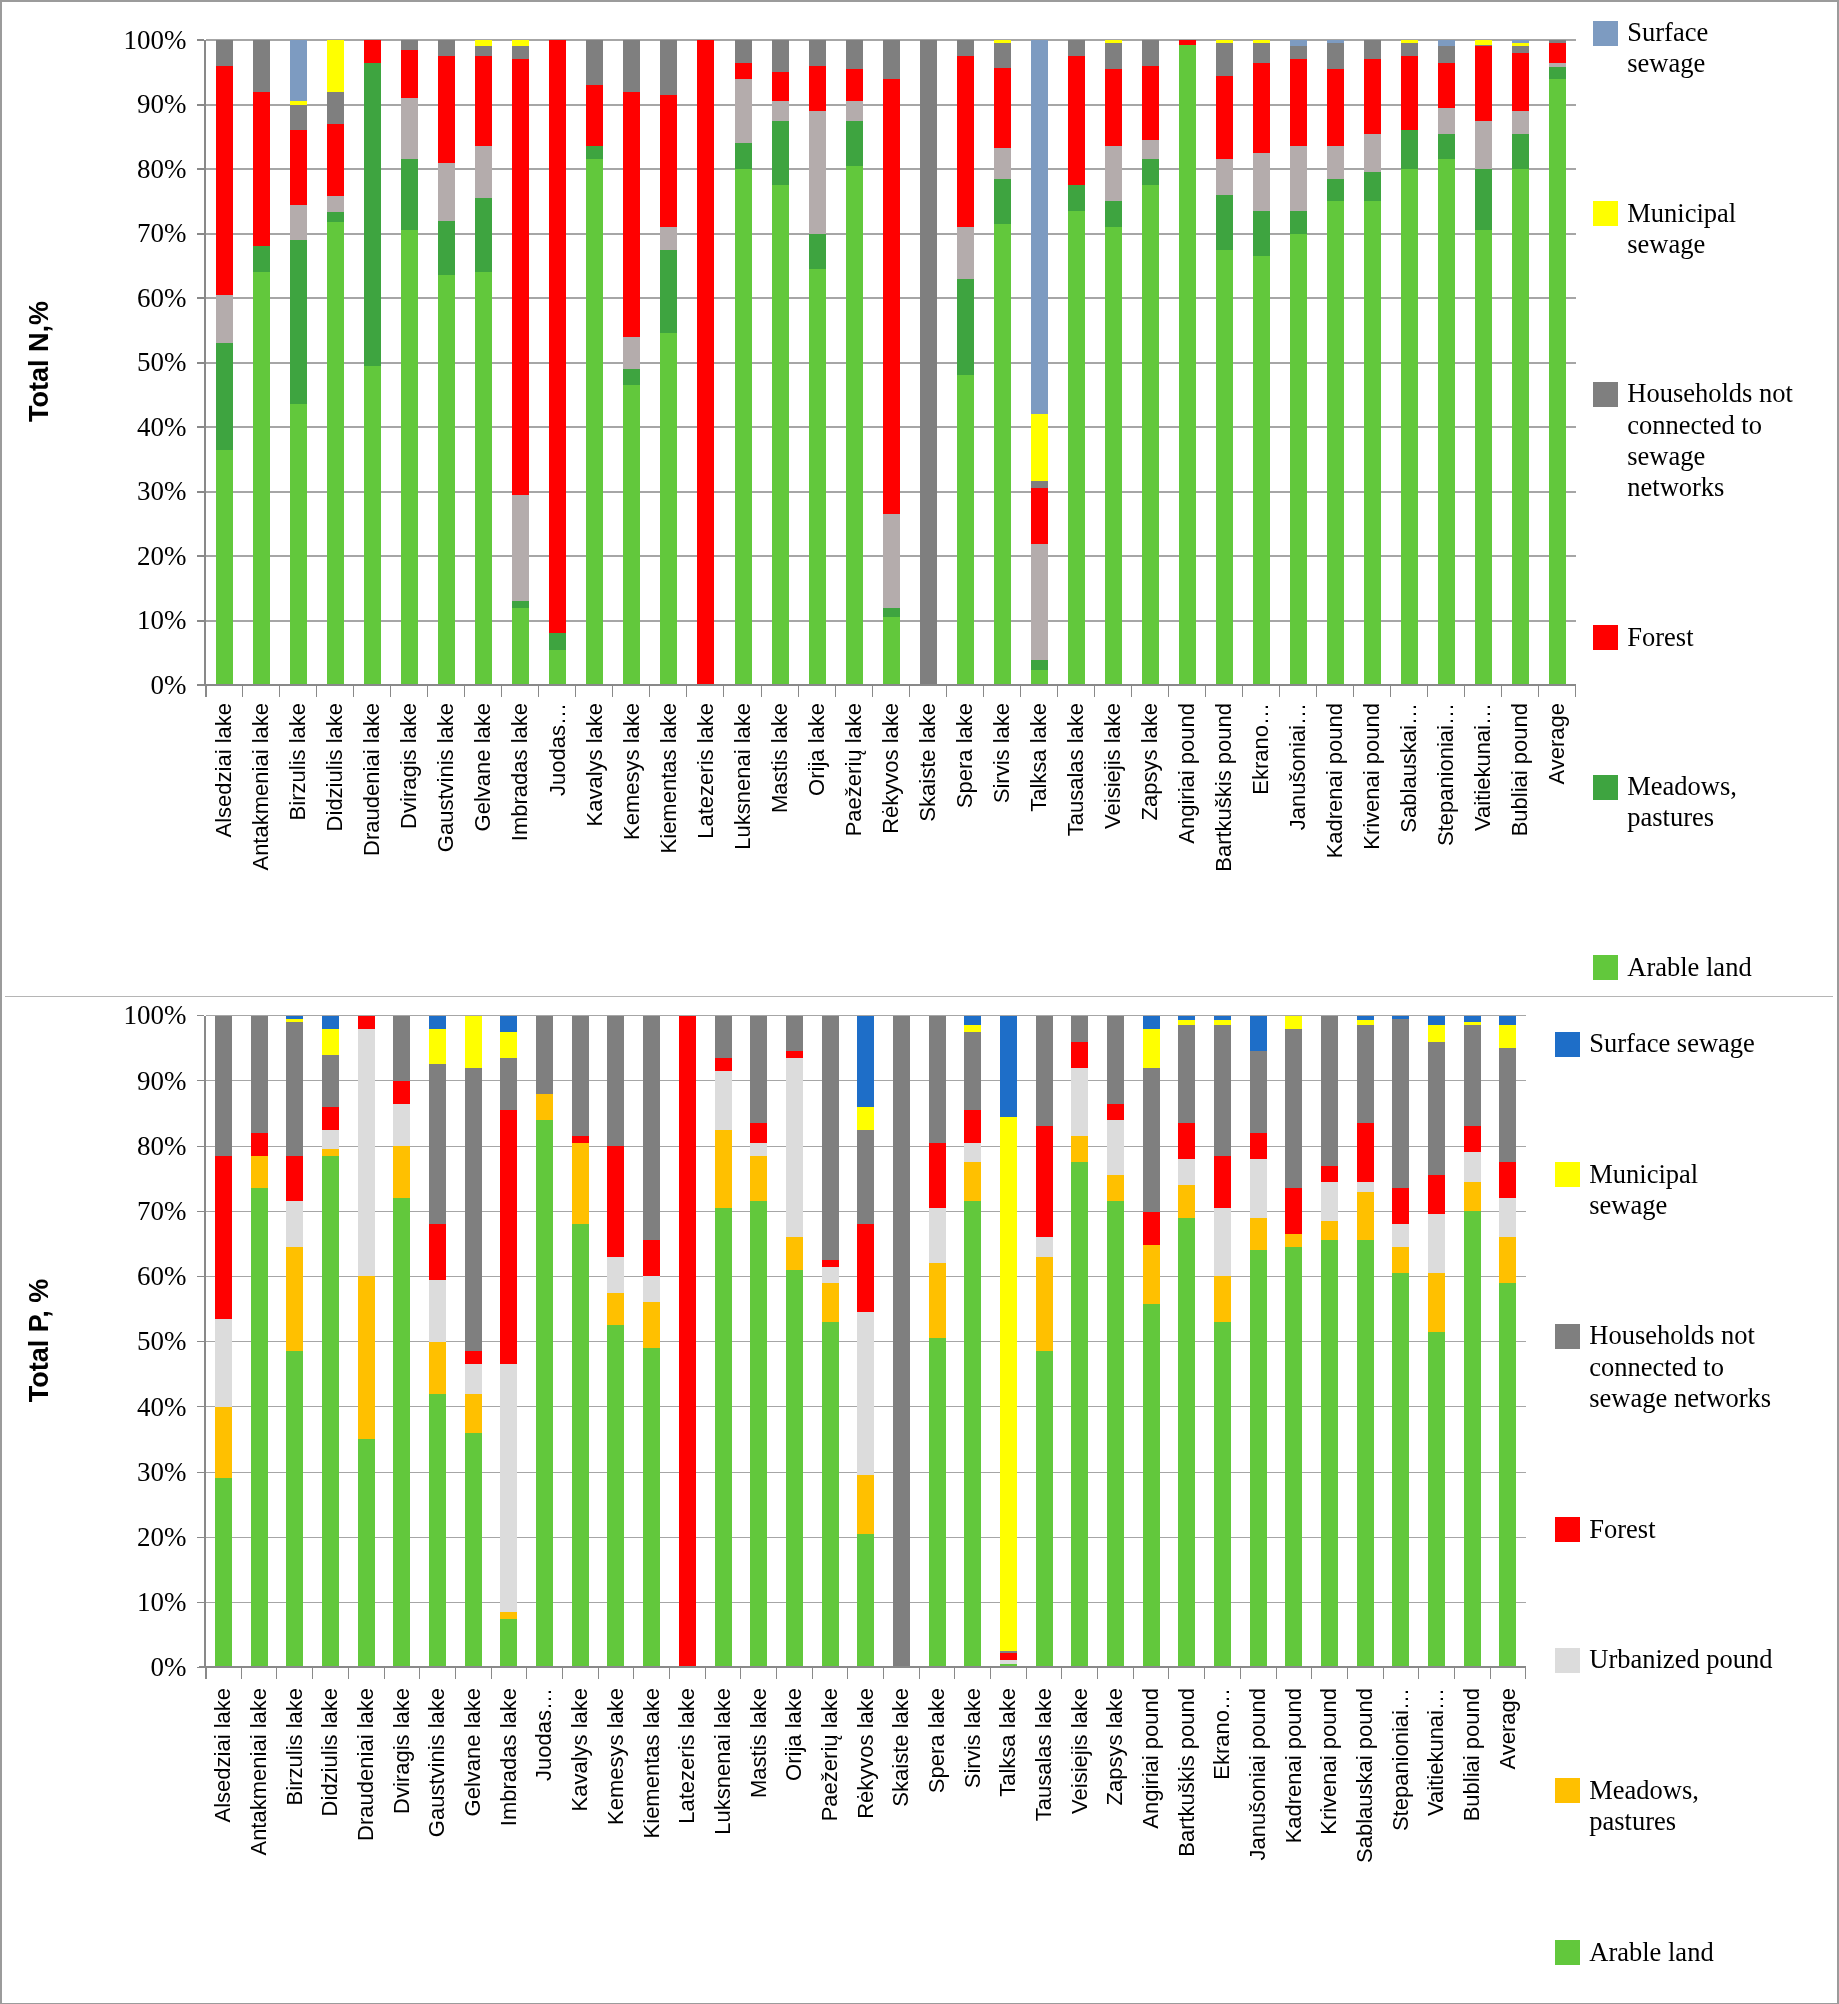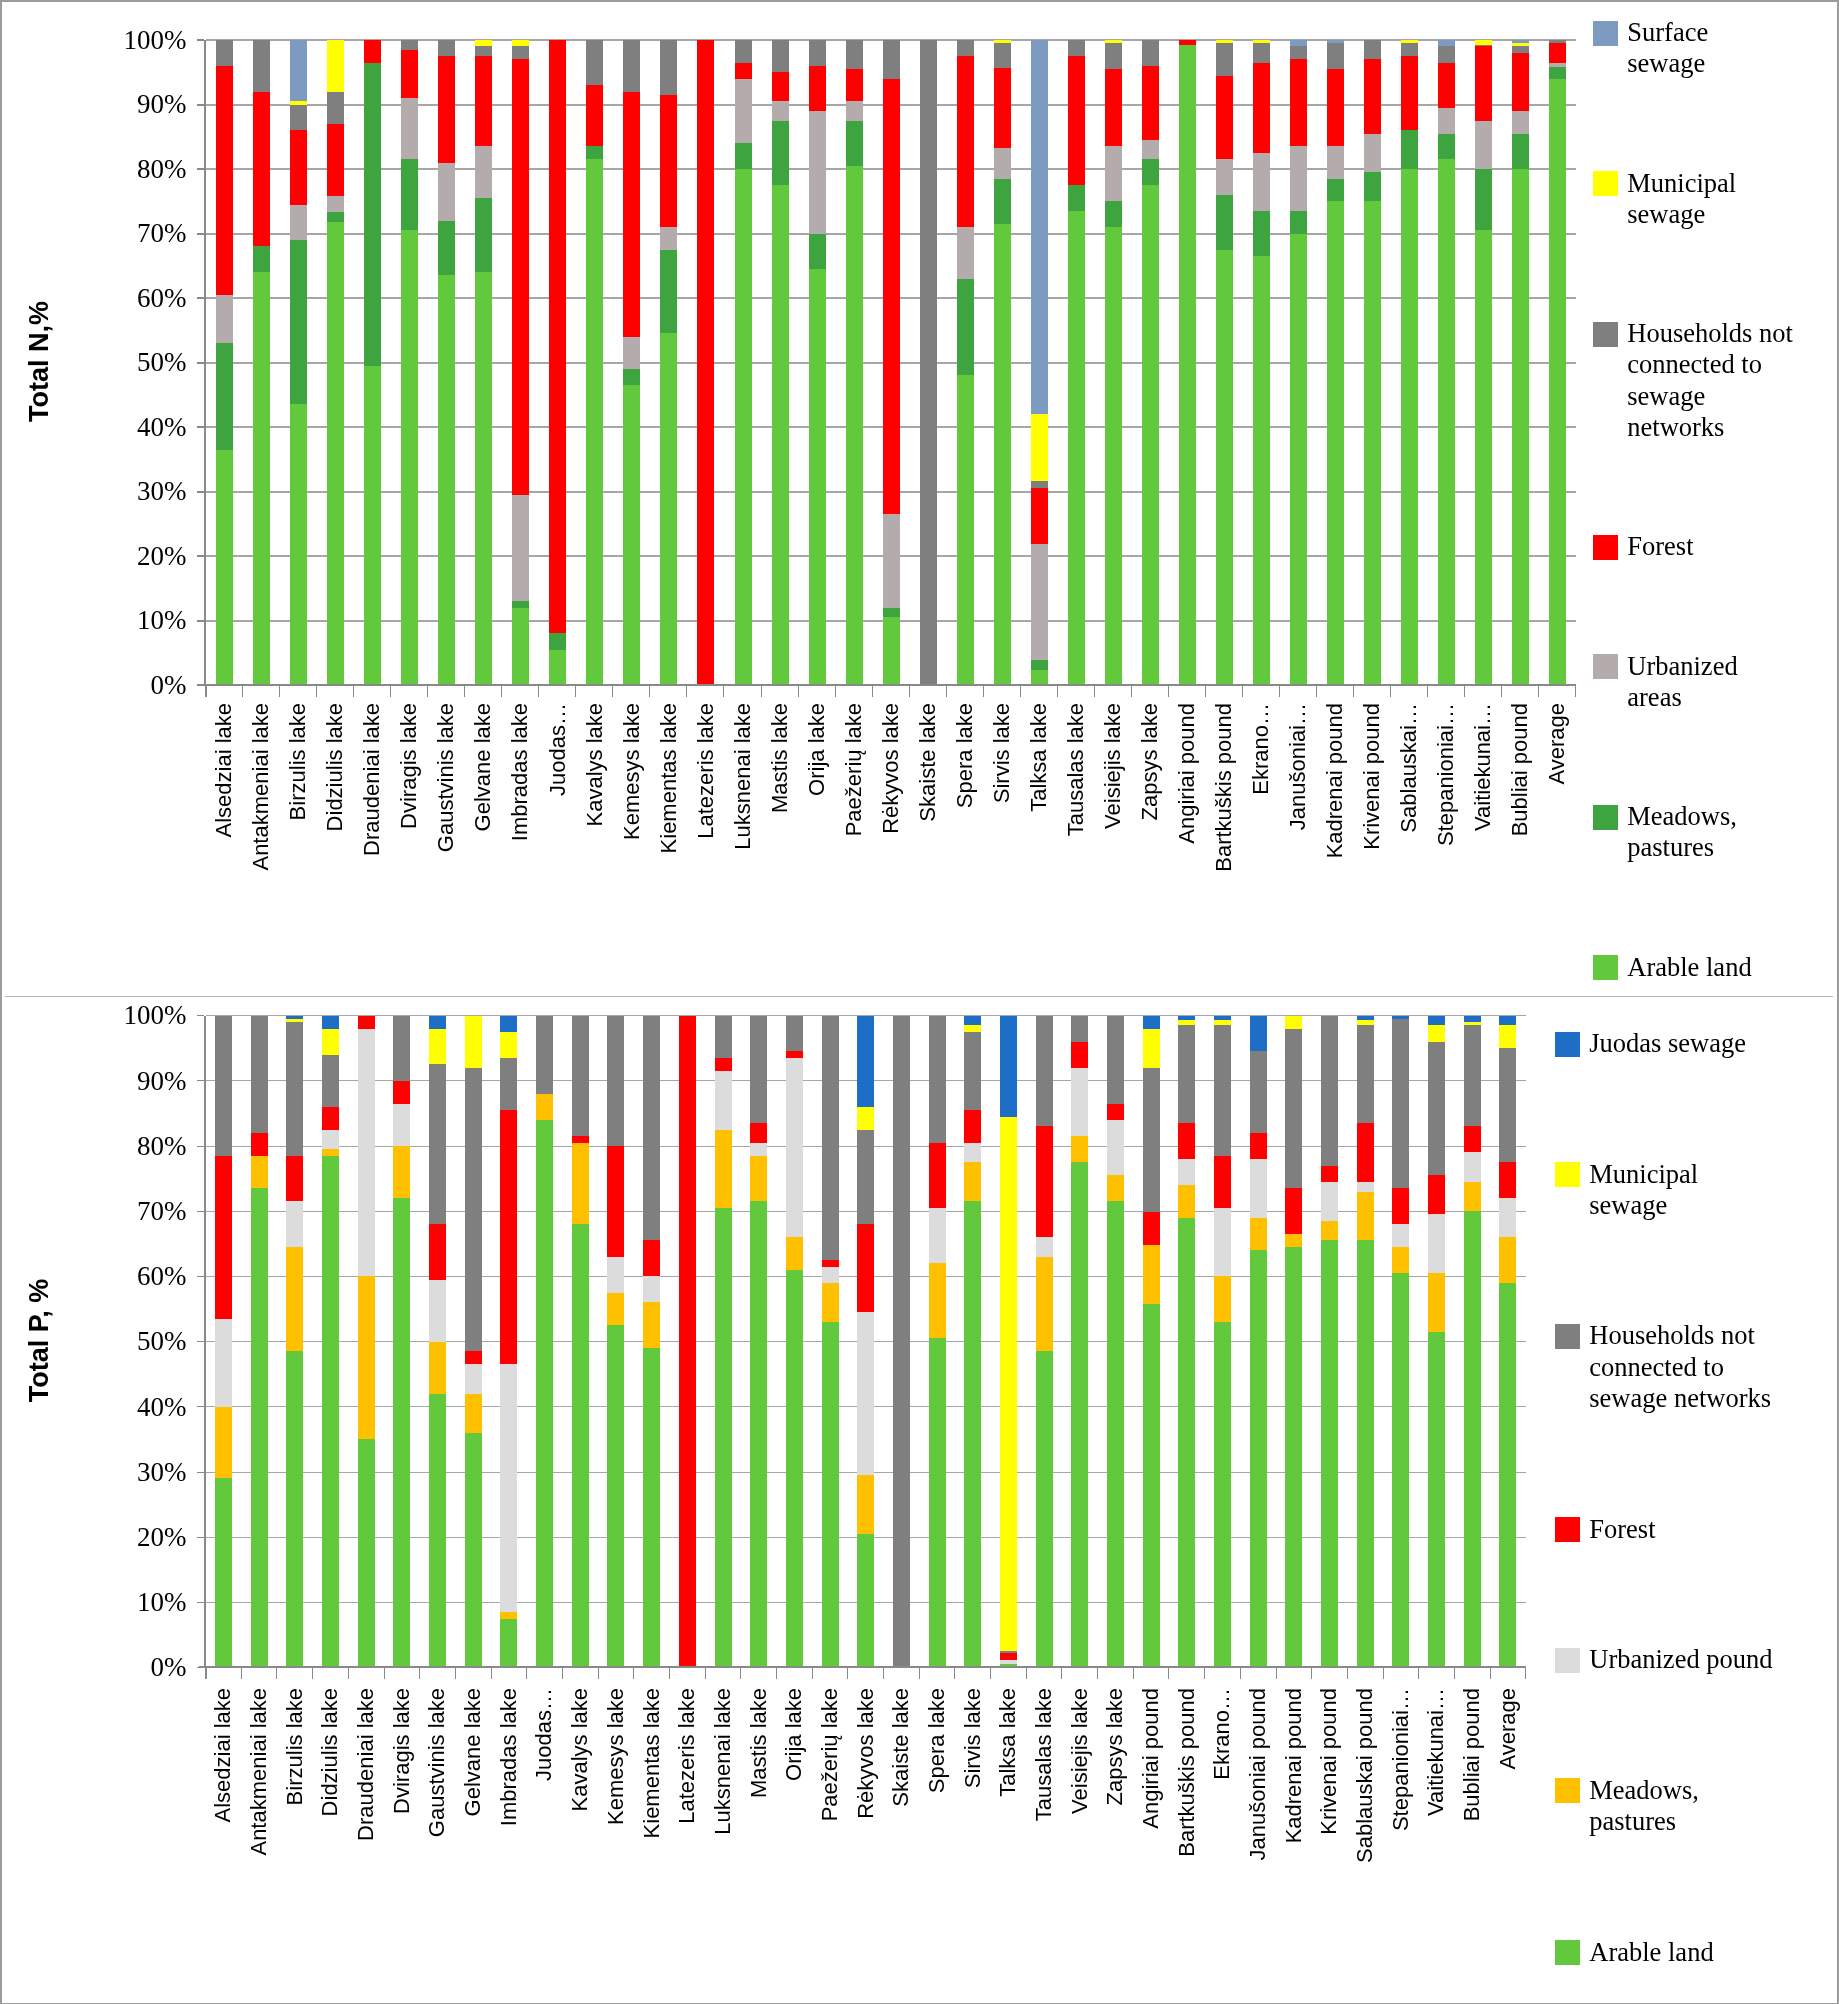--- a/index.html
+++ b/index.html
@@ -359,24 +359,20 @@
           <div class="legswatch" style="background: rgb(255, 255, 0);"></div>
           <div class="legtext">Municipal<br>sewage</div>
         </div>
         <div class="legitem">
           <div class="legswatch" style="background: rgb(127, 127, 127);"></div>
           <div class="legtext">Households not<br>connected to<br>sewage<br>networks</div>
         </div>
         <div class="legitem">
           <div class="legswatch" style="background: rgb(255, 0, 0);"></div>
           <div class="legtext">Forest</div>
-        </div>
-        <div class="legitem">
-          <div class="legswatch" style="background: rgb(180, 172, 172);"></div>
-          <div class="legtext">Urbanized<br>areas</div>
         </div>
         <div class="legitem">
           <div class="legswatch" style="background: rgb(62, 164, 64);"></div>
           <div class="legtext">Meadows,<br>pastures</div>
         </div>
         <div class="legitem">
           <div class="legswatch" style="background: rgb(98, 200, 60);"></div>
           <div class="legtext">Arable land</div>
         </div>
       </div>
@@ -766,21 +762,21 @@
           <div class="seg" style="height: 17.5%; background: rgb(127, 127, 127);"></div>
           <div class="seg" style="height: 3.5%; background: rgb(255, 255, 0);"></div>
           <div class="seg" style="height: 1.5%; background: rgb(30, 110, 200);"></div>
         </div>
         <div class="xtickmark" style="left: 1284px; top: 652px;"></div>
         <div class="xtickmark" style="left: 1319px; top: 652px;"></div>
       </div>
     <div class="legend" style="left: 1550px; top: 31px; width: 281px; height: 940px;">
         <div class="legitem">
           <div class="legswatch" style="background: rgb(30, 110, 200);"></div>
-          <div class="legtext">Juodas sewage</div>
+          <div class="legtext">Surface sewage</div>
         </div>
         <div class="legitem">
           <div class="legswatch" style="background: rgb(255, 255, 0);"></div>
           <div class="legtext">Municipal<br>sewage</div>
         </div>
         <div class="legitem">
           <div class="legswatch" style="background: rgb(127, 127, 127);"></div>
           <div class="legtext">Households not<br>connected to<br>sewage networks</div>
         </div>
         <div class="legitem">

